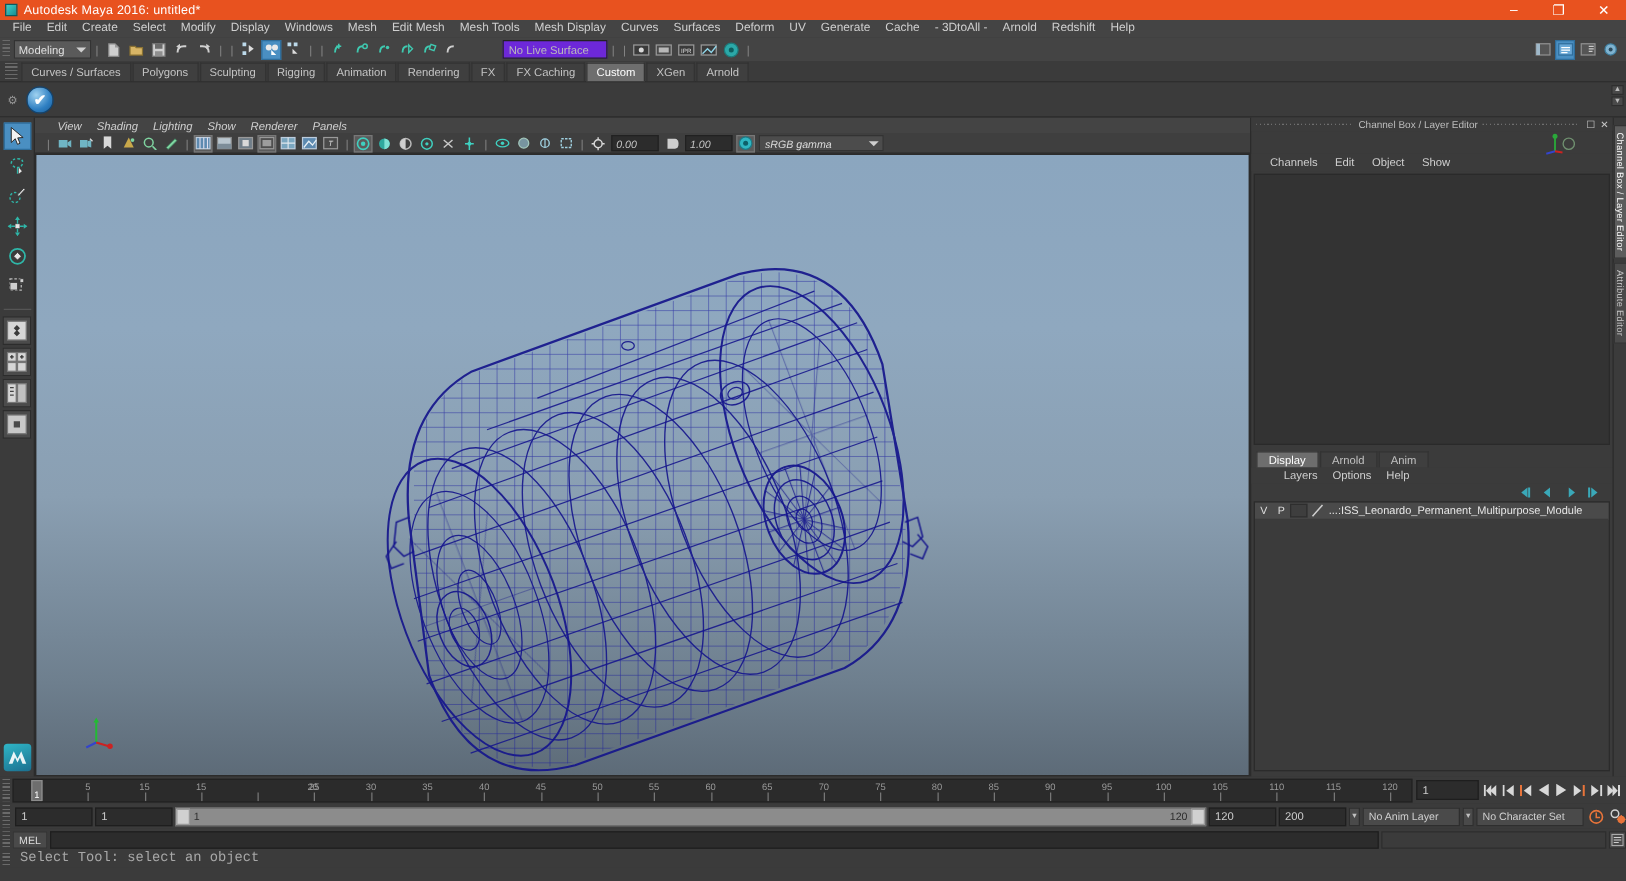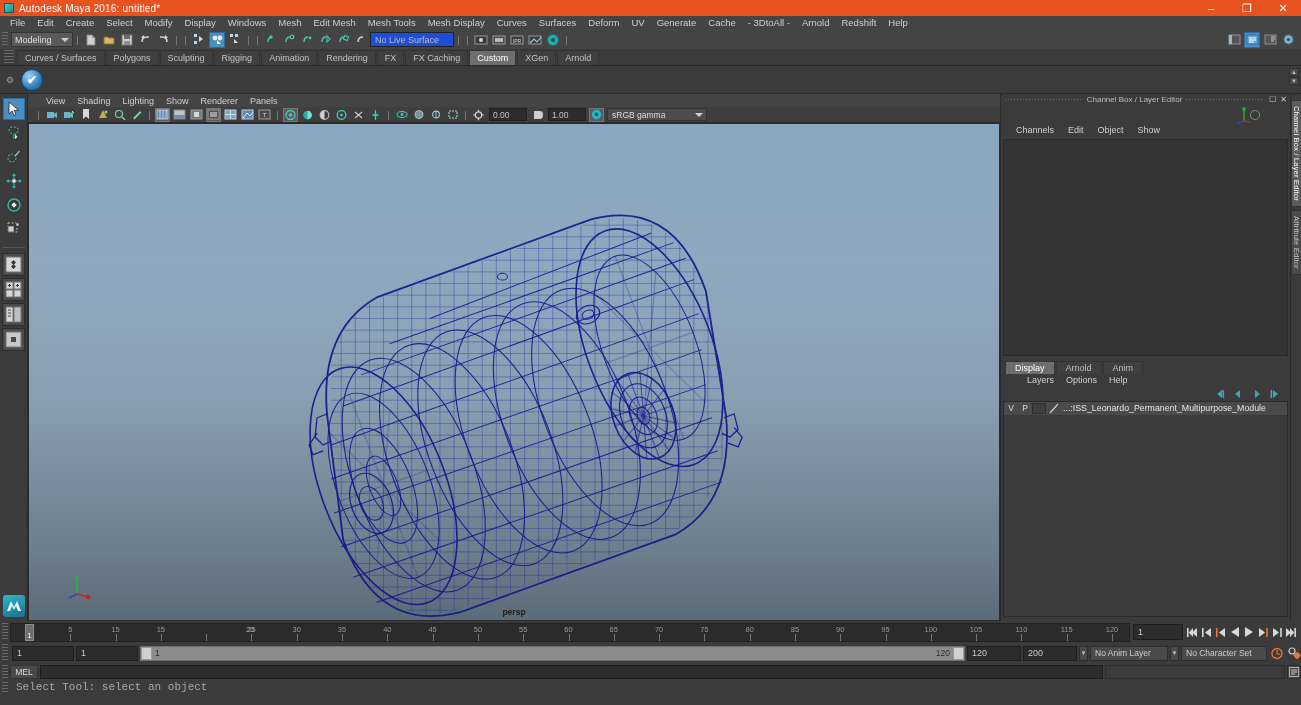--- a/index.html
+++ b/index.html
@@ -20,21 +20,21 @@
   
   .statusline { height:19px; background:#444; display:flex; align-items:center; padding-left:2px; gap:0; }
   .grip { width:6px; height:15px; background:
       repeating-linear-gradient(to bottom,#6a6a6a 0 1px,transparent 1px 3px);
       margin-right:3px; }
   .sel-mode { width:62px; height:15px; background:#5a5a5a; border:1px solid #333; display:flex; align-items:center; padding:0 3px; font-size:9px; color:#e0e0e0; position:relative; }
   .sel-mode .arrow { position:absolute; right:3px; border-left:4px solid transparent; border-right:4px solid transparent; border-top:4px solid #cfcfcf; }
   .sep-b { width:7px; height:15px; background:transparent; margin:0 1px; display:flex; align-items:center; justify-content:center; color:#888; font-size:9px; }
   .sbtn { width:16px; height:16px; margin:0 1px; display:flex; align-items:center; justify-content:center; border:1px solid transparent; }
   .sbtn.on { background:#4a8fc2; border-color:#2f6e9c; }
-  .field { height:15px; background:#1d4ed8; border:1px solid #222; color:#bbb; font-size:9px; display:flex; align-items:center; padding:0 4px; }
+  .field { height:15px; background:#6d28d9; border:1px solid #222; color:#bbb; font-size:9px; display:flex; align-items:center; padding:0 4px;margin-left:32px; }
   .statusline .right-icons { margin-left:auto; display:flex; align-items:center; padding-right:4px; }
 
   
   .shelf-tabs { height:17px; background:#3b3b3b; display:flex; align-items:flex-end; padding-left:2px; border-bottom:1px solid #2b2b2b; }
   .shelf-grip { width:10px; height:14px; margin:0 3px 1px 2px; background:repeating-linear-gradient(to bottom,#6a6a6a 0 1px,transparent 1px 3px); }
   .shelf-tab { padding:0 7px; height:15px; line-height:15px; font-size:9px; color:#c4c4c4; background:#3f3f3f; border:1px solid #333; border-bottom:none; margin-right:1px; }
   .shelf-tab.active { background:#6e6e6e; color:#fff; }
   .shelf-body { height:28px; background:#3b3b3b; display:flex; align-items:center; padding-left:4px; border-bottom:1px solid #2b2b2b; position:relative; }
   .shelf-opt { width:12px; height:12px; display:flex; align-items:center; justify-content:center; color:#9a9a9a; font-size:9px; margin-right:5px; }
   .shelf-icon { width:22px; height:22px; border-radius:50%; background:radial-gradient(circle at 35% 30%,#9fd2f0,#2e7fc2 60%,#1b5c96); border:1px solid #14446e; display:flex; align-items:center; justify-content:center; color:#fff; font-size:12px; font-weight:bold; }
@@ -46,21 +46,21 @@
 
   
   .toolbox { width:28px; background:#3b3b3b; display:flex; flex-direction:column; align-items:center; padding-top:4px; border-right:1px solid #2b2b2b; position:relative;}
   .tool { width:22px; height:22px; margin-bottom:2px; display:flex; align-items:center; justify-content:center; border:1px solid transparent; }
   .tool.active { background:#4a8fc2; border-color:#2f6e9c; }
   .tb-divider { width:22px; height:1px; background:#555; margin:5px 0; }
   .layoutbtn { width:23px; height:23px; margin-bottom:2px; background:#4b4b4b; border:1px solid #2c2c2c; display:flex; align-items:center; justify-content:center; }
   .maya-logo { position:absolute; bottom:4px; left:3px; width:22px; height:22px; background:linear-gradient(160deg,#2fb6c7,#1b6f8f); border-radius:3px; display:flex; align-items:center; justify-content:center; color:#fff; font-size:11px; font-weight:bold; }
 
   
-  .viewcol { flex:1; display:flex; flex-direction:column; background:#3b3b3b; }
+  .viewcol { flex:1; display:flex; flex-direction:column; background:#3b3b3b;font-style:italic; }
   .panel-menubar { height:13px; background:#444; display:flex; align-items:center; padding-left:12px; }
   .panel-menubar .menu-item { font-size:9px; padding:0 6px; }
   .view-toolbar { height:16px; background:#3f3f3f; display:flex; align-items:center; padding-left:6px; border-bottom:1px solid #2b2b2b; }
   .vbtn { width:15px; height:14px; margin:0 1px; display:flex; align-items:center; justify-content:center; border:1px solid transparent; }
   .vbtn.on { background:#5b5b5b; border-color:#777; }
   .vfield { width:38px; height:13px; background:#2c2c2c; border:1px solid #212121; color:#c5c5c5; font-size:8.5px; display:flex; align-items:center; justify-content:flex-start; padding-left:3px; margin:0 2px; }
   .gamma-sel { width:100px; height:13px; background:#4c4c4c; border:1px solid #333; font-size:8.5px; color:#dcdcdc; display:flex; align-items:center; padding-left:4px; position:relative; margin-left:2px; }
   .gamma-sel .arrow { position:absolute; right:3px; border-left:4px solid transparent; border-right:4px solid transparent; border-top:4px solid #cfcfcf; }
 
   .viewport { flex:1; position:relative; overflow:hidden;
@@ -718,21 +718,20 @@
       <div class="axis-gizmo">
         <svg width="30" height="30" viewBox="0 0 30 30">
           <path d="M10 24 L10 6" stroke="#22bb33" stroke-width="1.6"></path>
           <path d="M10 4 l-2.2 4 h4.4z" fill="#22bb33"></path>
           <path d="M10 24 L2 28" stroke="#3344cc" stroke-width="1.6"></path>
           <path d="M10 24 L20 27" stroke="#cc2222" stroke-width="1.6"></path>
           <circle cx="21" cy="27" r="2.2" fill="#cc2222"></circle>
         </svg>
       </div>
 
-      <div class="persp-label">persp</div>
     </div>
   </div>
 
   <div class="rightdock">
     <div class="dock-head">
       <div class="dots"></div>
       <div class="dock-title">Channel Box / Layer Editor</div>
       <div class="dots"></div>
       <div class="dock-icon">☐</div>
       <div class="dock-icon">✕</div>

